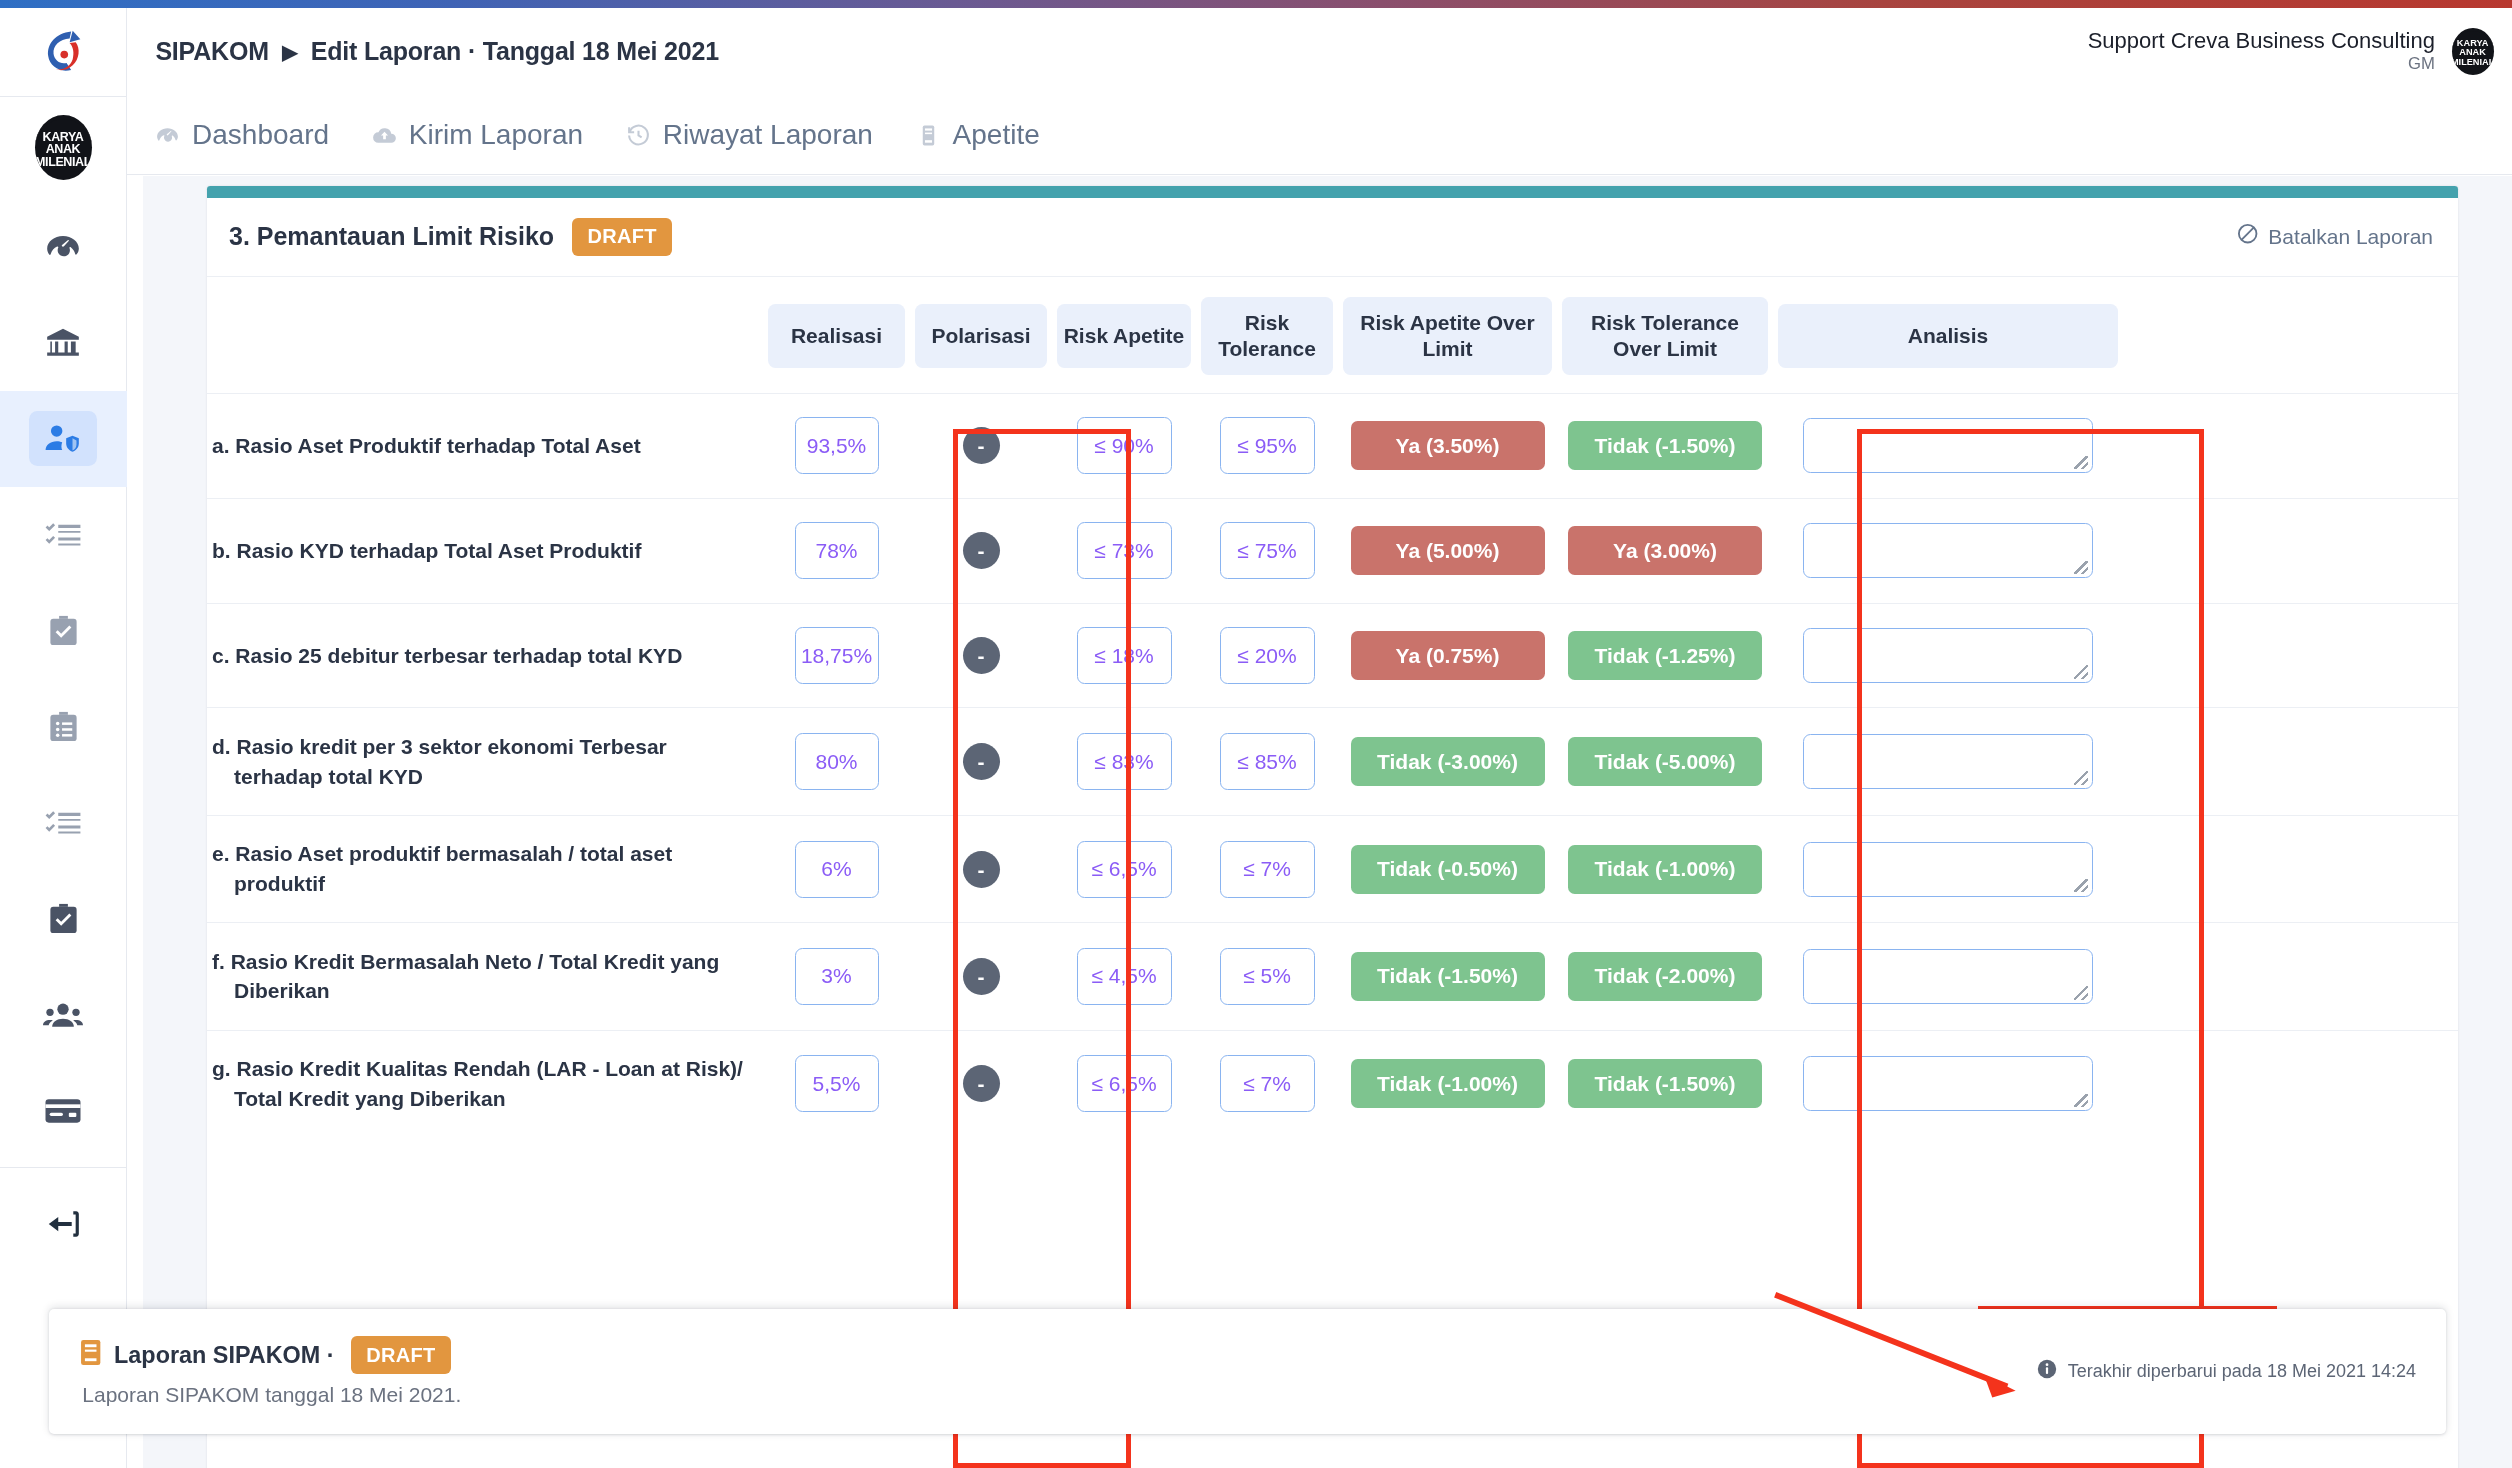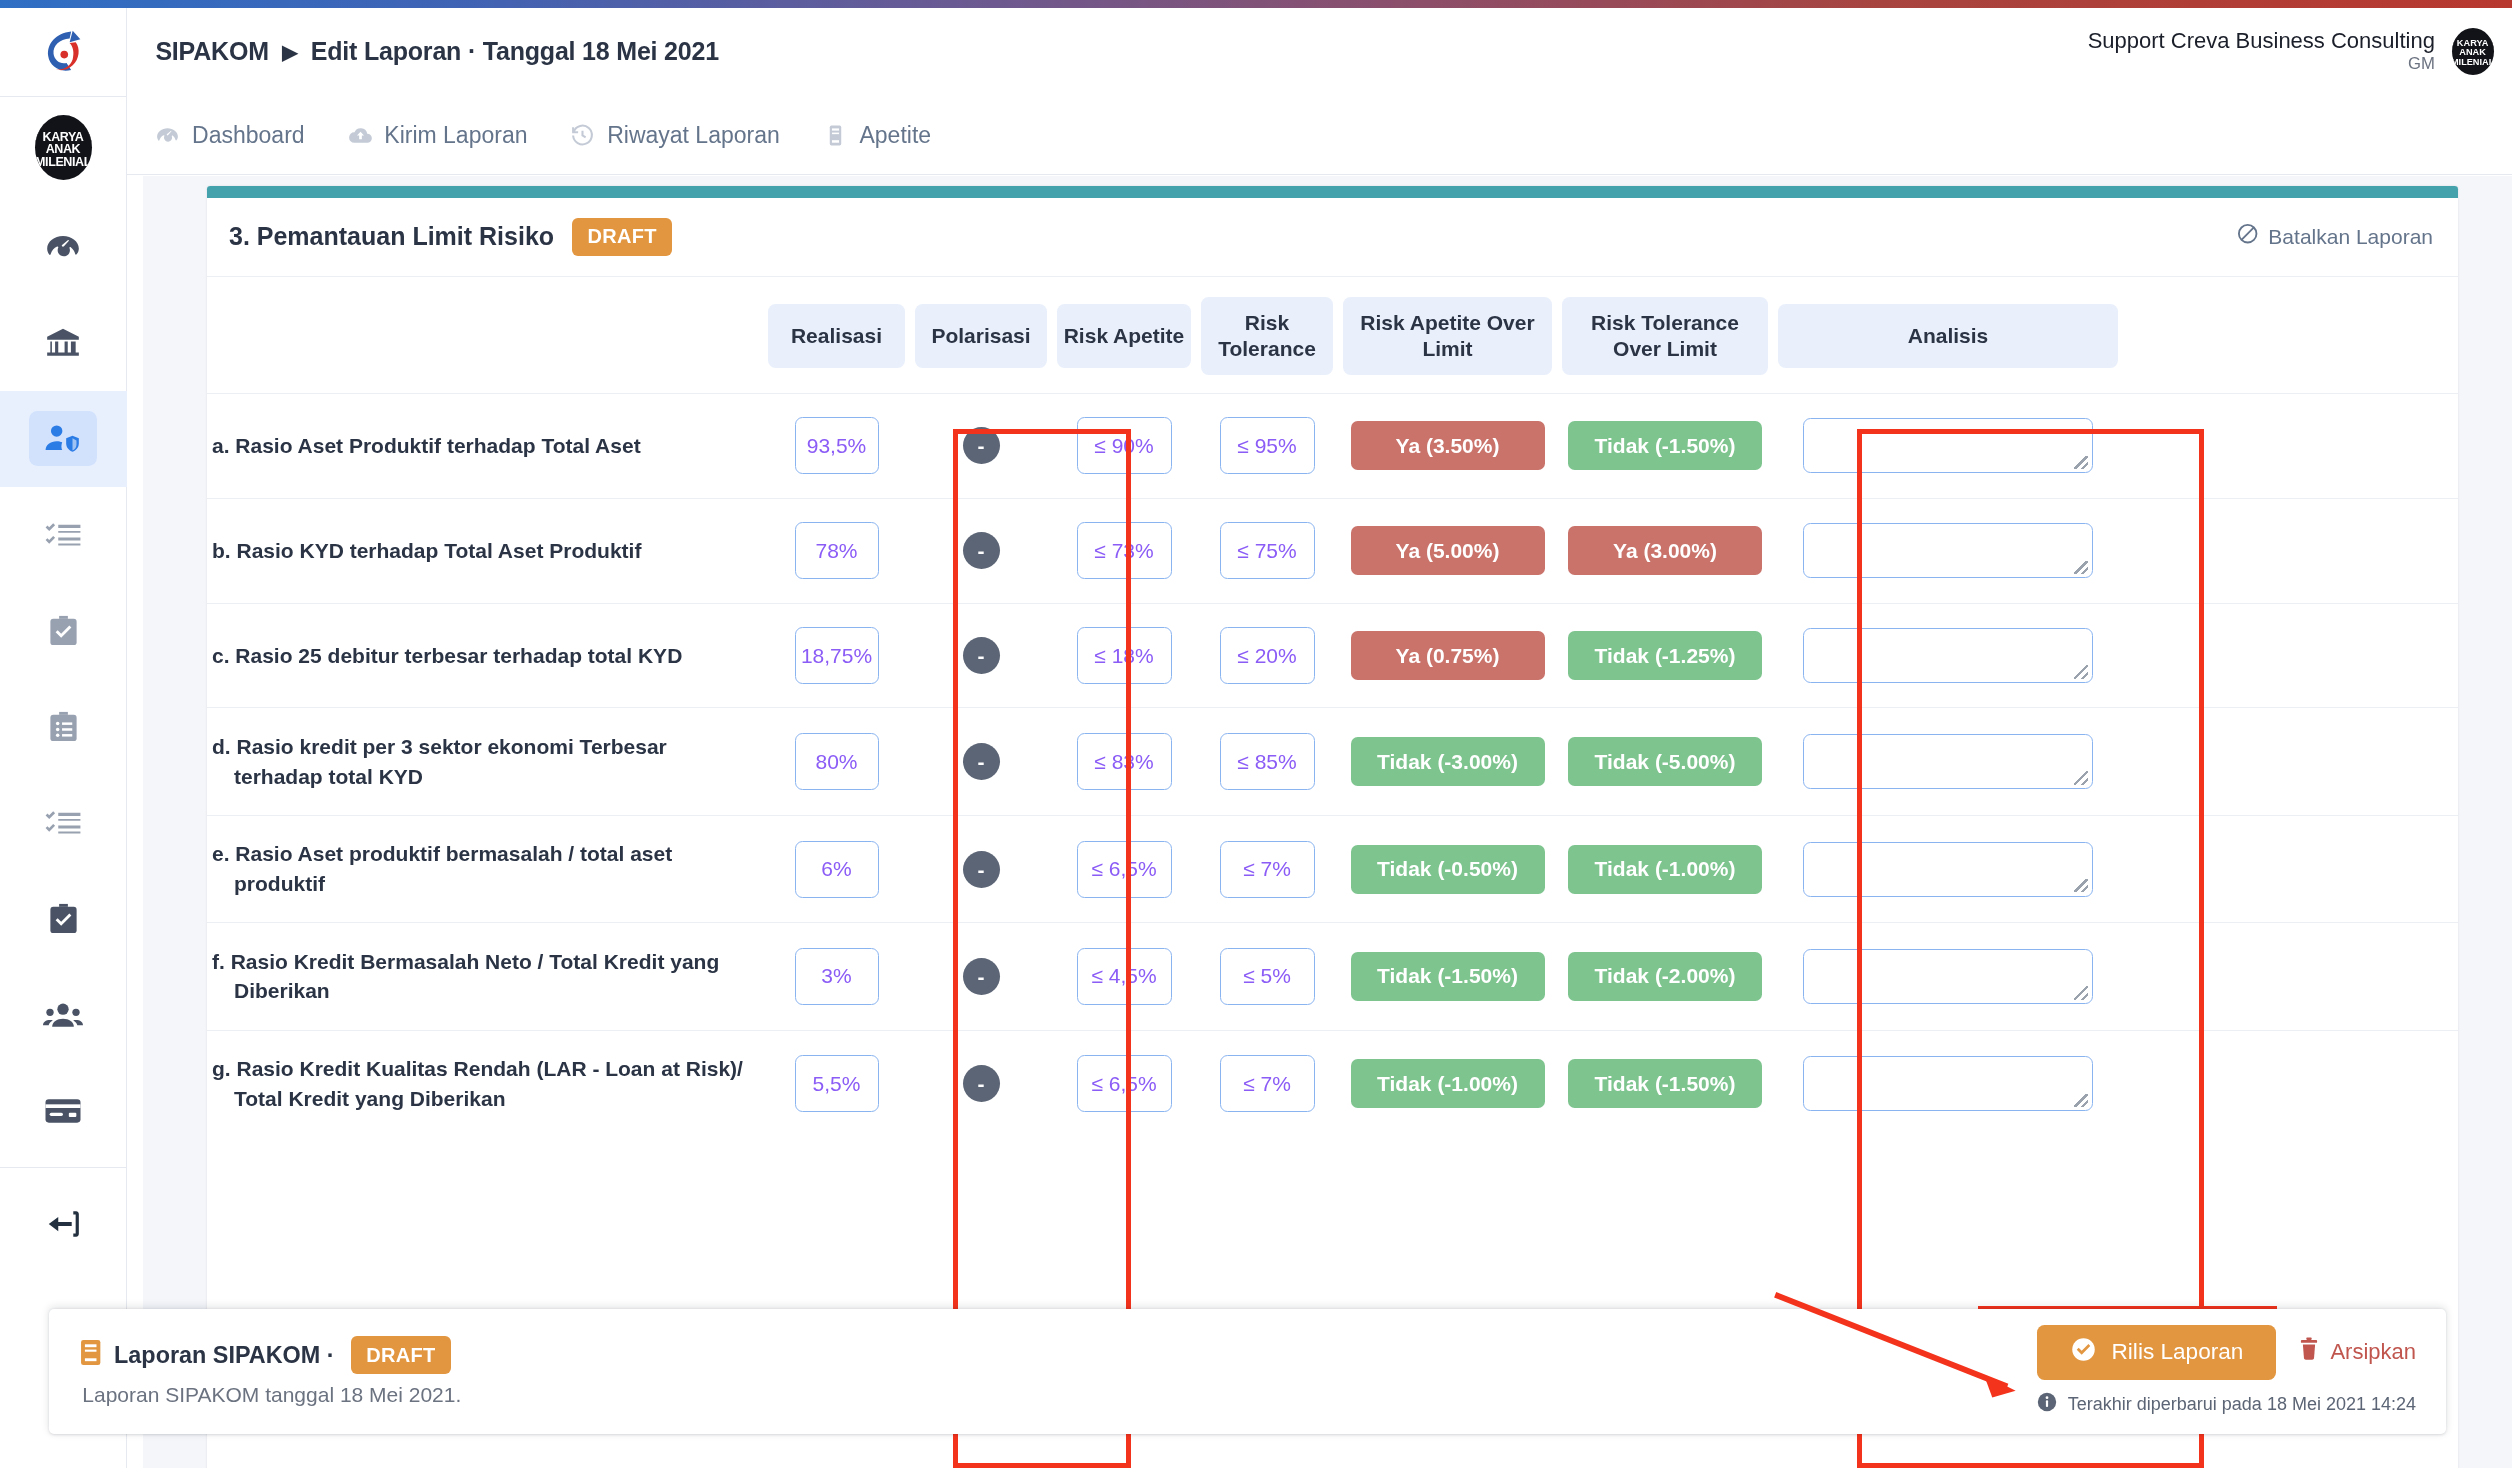--- a/index.html
+++ b/index.html
@@ -80,21 +80,21 @@
   }
 
   
   #navbar {
     position: absolute; left: 127px; top: 96px; width: 2385px; height: 79px;
     background: #fff; border-bottom: 0.8px solid #e6e9ef;
     display: flex; align-items: center; padding-left: 28.4px; gap: 43px; z-index: 20;
   }
   .nav-tab {
     display: flex; align-items: center; gap: 11.7px;
-    font-size: 23px; color: #64748b; cursor: pointer;
+    font-size: 28px; color: #64748b; cursor: pointer;
   }
   .nav-tab .nicon { display:flex; align-items:center; }
 
   
   #main {
     position: absolute; left: 143px; top: 176px; width: 2385px; height: 1293px;
     background: #f4f6fa; overflow: hidden; z-index: 10;
   }
   #card {
     position: absolute; left: 64px; top: 10px; width: 2251px; min-height: 1305px;
@@ -658,41 +658,20 @@
             <rect x="6" y="20" width="12" height="3" fill="#fff"></rect>
           </svg>
       </span>
       <span>Laporan SIPAKOM ·</span>
       <span class="badge-draft" style="margin-left:5px;">DRAFT</span>
     </div>
     <div id="bp-sub">Laporan SIPAKOM tanggal 18 Mei 2021.</div>
   </div>
 
   <div id="bp-right">
-    <div id="bp-actions">
-      <button id="release-btn">
-        <span>
-          <svg width="27" height="27" viewBox="0 0 24 24" fill="#fff">
-              <circle cx="12" cy="12" r="10"></circle>
-              <path d="M10.4 16.6 6 12.2l1.7-1.7 2.7 2.7 6-6L18 8.9l-7.6 7.7z" fill="#e2963f"></path>
-            </svg>
-        </span>
-        <span>Rilis Laporan</span>
-      </button>
-      <div id="archive-btn">
-        <span>
-          <svg width="22" height="23.4" viewBox="0 0 24 26" fill="#c0564e">
-              <rect x="3" y="3.4" width="18" height="3.1" rx="1"></rect>
-              <rect x="9" y="0.6" width="6" height="2.6" rx="0.9"></rect>
-              <path d="M5.2 8.2h13.6l-1.2 15.1c-.1 1.1-1 1.9-2.1 1.9H8.5c-1.1 0-2-0.8-2.1-1.9L5.2 8.2z"></path>
-            </svg>
-        </span>
-        <span>Arsipkan</span>
-      </div>
-    </div>
     <div id="bp-updated">
       <span>
         <svg width="22" height="22" viewBox="0 0 24 24" fill="#5c6575">
             <circle cx="12" cy="12" r="10"></circle>
             <rect x="10.8" y="10.2" width="2.4" height="7.2" fill="#fff" rx="1"></rect>
             <circle cx="12" cy="7.3" r="1.5" fill="#fff"></circle>
           </svg>
       </span>
       <span>Terakhir diperbarui pada 18 Mei 2021 14:24</span>
     </div>

